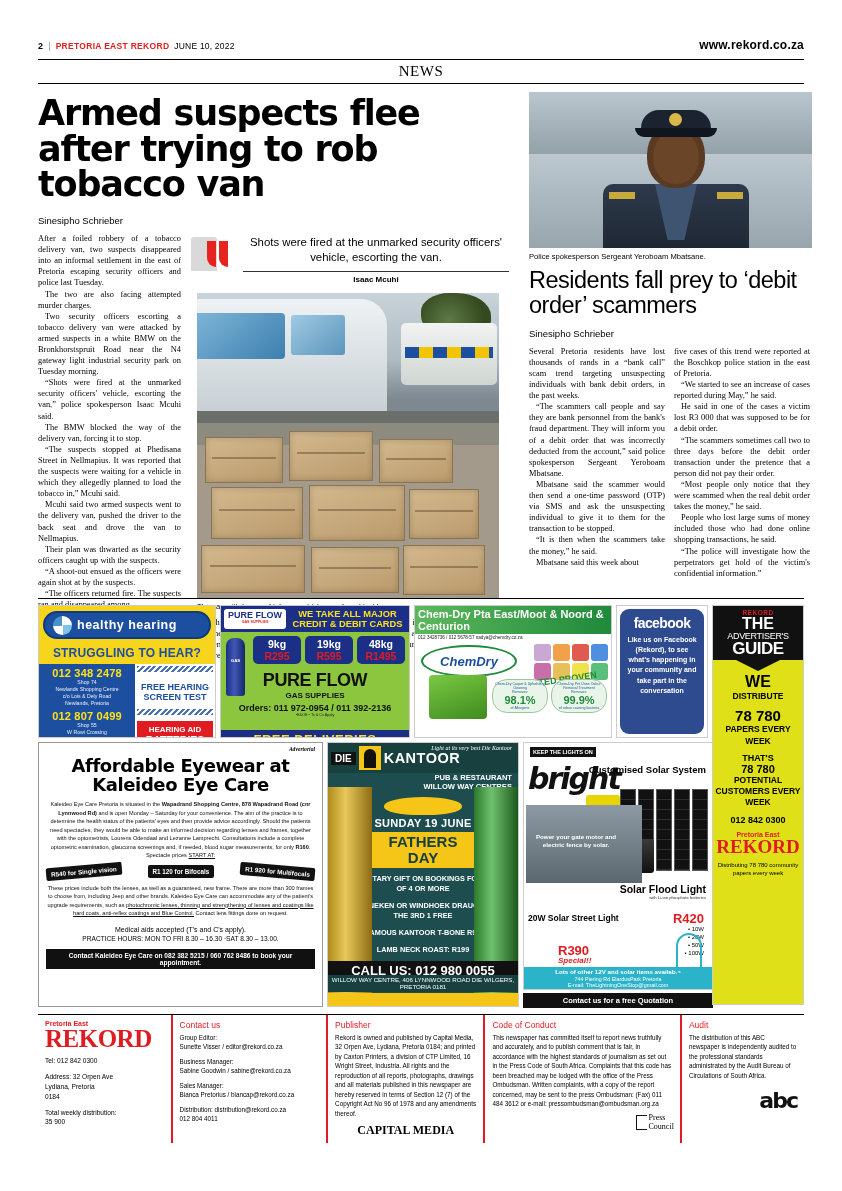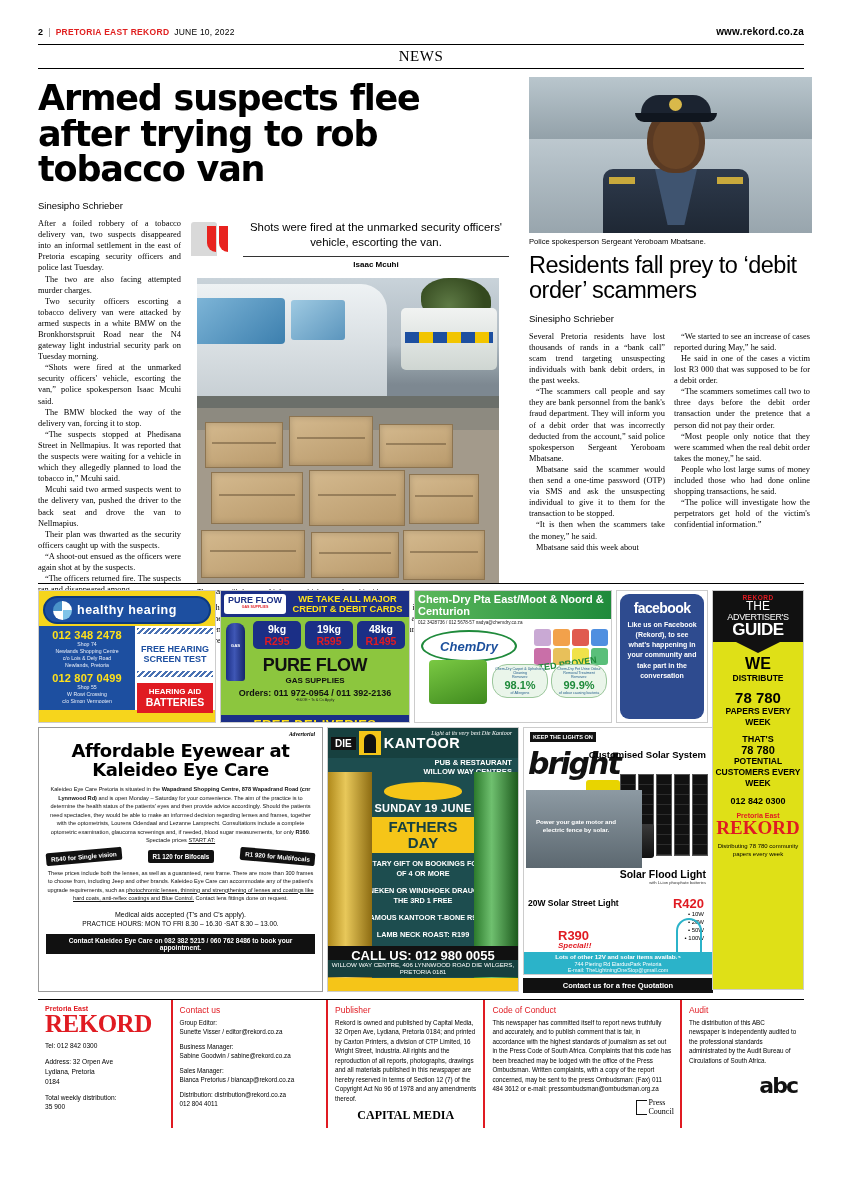--- a/index.html
+++ b/index.html
@@ -15,21 +15,21 @@
   .page { width:842px; height:1191px; position:relative; padding:0 38px; }
 
   
   .masthead { display:flex; align-items:baseline; justify-content:space-between;
               padding-top:26px; font-size:8.5px; letter-spacing:.2px; }
   .mh-left { display:flex; align-items:baseline; gap:5px; }
   .mh-pageno { font-size:9px; font-weight:700; }
   .mh-sep { color:#888; }
   .mh-paper { color:#e02020; font-weight:700; font-size:8.5px; letter-spacing:.3px; }
   .mh-date { font-size:8.5px; }
-  .mh-url { font-size:10px; font-weight:700; }
+  .mh-url { font-size:12px; font-weight:700;margin-top:12px; }
 
   .rule-top { border-top:1.6px solid #000; margin-top:7px; }
   .section-head { text-align:center; font-family:"Liberation Serif", serif;
                   font-size:15px; letter-spacing:.5px; padding:3px 0 3px; }
   .rule-under { border-top:1.6px solid #000; }
 
   
   .news { display:flex; gap:0; margin-top:8px; height:500px; position:relative; }
   .news-left { width:483px; padding-right:12px; position:relative; }
   .vdivide { width:1px; background:#000; margin:0 8px 0 0; }
@@ -198,21 +198,21 @@
   .ad-fb { width:92px; background:#fff; border:1px solid #ccc; padding:3px; }
   .fb-box { background:#2e4b8f; border-radius:9px; height:100%; color:#fff;
             text-align:center; padding:6px 4px; }
   .fb-word { font-size:14px; font-weight:700; letter-spacing:-.6px; }
   .fb-txt { font-size:7px; font-weight:700; line-height:1.45; margin-top:4px; }
 
   
   .ad-guide { width:92px; background:#dfe017; border:1px solid #ccc; text-align:center; }
   .ag-blk { background:#111; color:#fff; padding:3px 2px 4px; }
   .ag-rek { color:#e01b22; font-weight:700; font-size:6.5px; letter-spacing:.5px; }
-  .ag-the { font-weight:400; font-size:12px; line-height:.95; }
+  .ag-the { font-weight:700; font-size:16px; line-height:.95; }
   .ag-adv { font-size:9px; letter-spacing:-.3px; }
   .ag-gui { font-weight:700; font-size:17px; line-height:.9; letter-spacing:-.5px; }
   .ag-arrow { width:0;height:0;margin:0 auto;border-left:22px solid transparent;
               border-right:22px solid transparent;border-top:11px solid #111; }
   .ag-we { font-weight:700; font-size:16px; margin-top:2px; }
   .ag-dist { font-weight:700; font-size:8.5px; }
 
   
   .adrow2 { display:flex; gap:4px; height:265px; margin-top:4px; }
 
@@ -433,20 +433,21 @@
 
       <div class="r-cols">
         <div class="body-col c">
           <p class="first">Several Pretoria residents have lost thousands of rands in a “bank call” scam trend targeting unsuspecting individuals with bank debit orders, in the past weeks.</p>
           <p>“The scammers call people and say they are bank personnel from the bank's fraud department. They will inform you of a debit order that was incorrectly deducted from the account,” said police spokesperson Sergeant Yeroboam Mbatsane.</p>
           <p>Mbatsane said the scammer would then send a one-time password (OTP) via SMS and ask the unsuspecting individual to give it to them for the transaction to be stopped.</p>
           <p>“It is then when the scammers take the money,” he said.</p>
           <p>Mbatsane said this week about</p>
         </div>
         <div class="body-col c">
+          <p class="first">five cases of this trend were reported at the Boschkop police station in the east of Pretoria.</p>
           <p>“We started to see an increase of cases reported during May,” he said.</p>
           <p>He said in one of the cases a victim lost R3 000 that was supposed to be for a debit order.</p>
           <p>“The scammers sometimes call two to three days before the debit order transaction under the pretence that a person did not pay their order.</p>
           <p>“Most people only notice that they were scammed when the real debit order takes the money,” he said.</p>
           <p>People who lost large sums of money included those who had done online shopping transactions, he said.</p>
           <p>“The police will investigate how the perpetrators get hold of the victim's confidential information.”</p>
         </div>
       </div>
     </div>
   </div>
@@ -457,20 +458,21 @@
 
     <div class="adrow1">
 
       <div class="ad ad-hearing">
         <div class="hh-top">
           <div class="hh-logo">
             <span class="hh-swirl"></span>
             <span class="hh-logo-txt">healthy  hearing</span>
           </div>
         </div>
+        <div class="hh-strug">STRUGGLING TO HEAR?</div>
         <div class="hh-body">
           <div class="hh-l">
             <div class="hh-num">012 348 2478</div>
             <div class="hh-sub" style="white-space:pre-line">Shop 74
 Newlands Shopping Centre
 c/o Lois &amp; Dely Road
 Newlands, Pretoria</div>
             <div class="hh-num" style="margin-top:3px">012 807 0499</div>
             <div class="hh-sub" style="white-space:pre-line">Shop 55
 W Rowi Crossing

